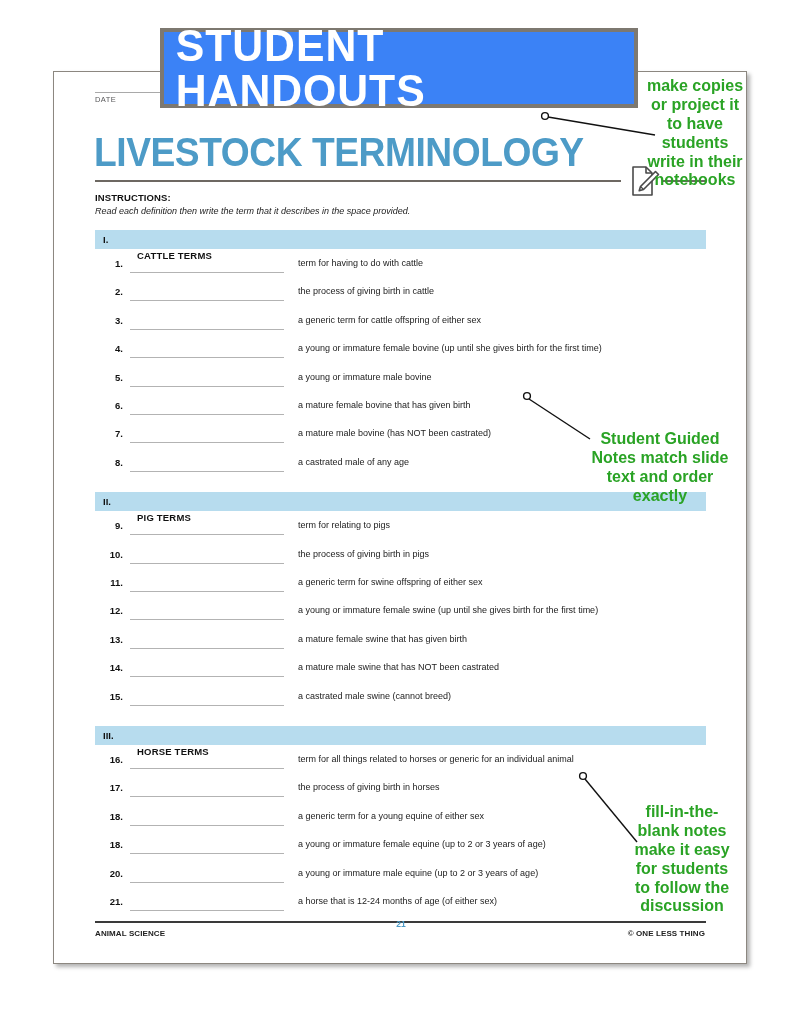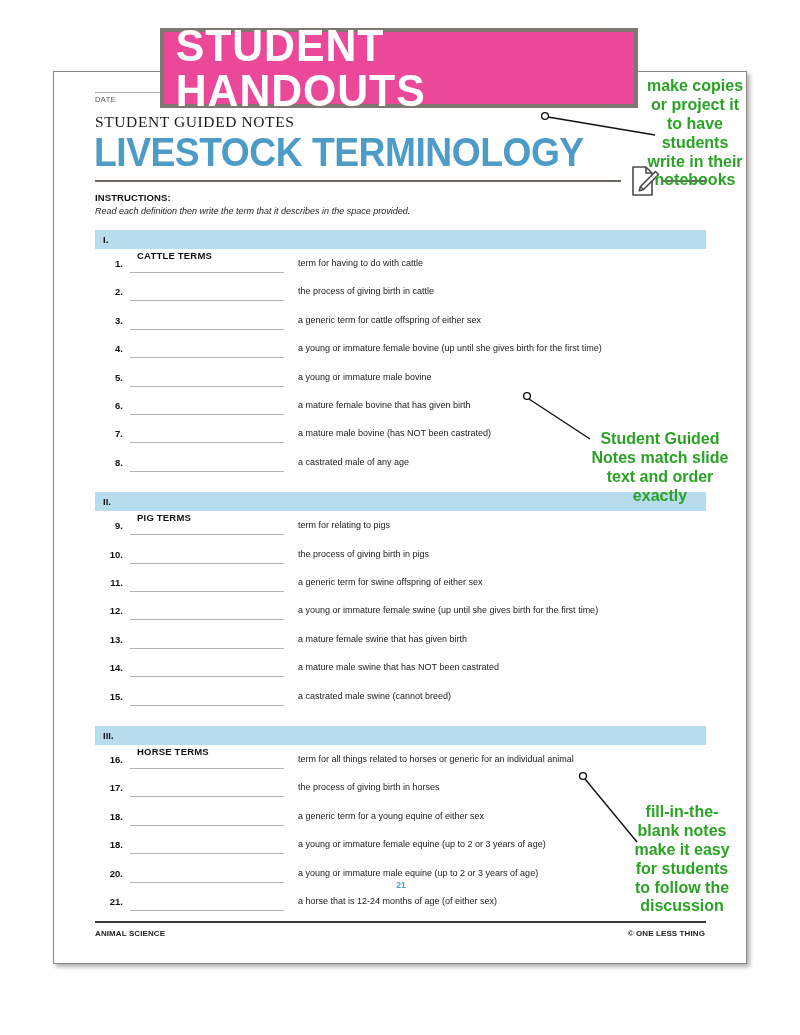--- a/index.html
+++ b/index.html
@@ -189,21 +189,21 @@
     left: 41px;
     top: 857px;
     font-size: 8px;
     font-weight: 700;
     letter-spacing: 0.1px;
     color: #222;
   }
   .footer-center {
     position: absolute;
     left: 0;
-    top: 808px;
+    top: 847px;
     width: 694px;
     text-align: center;
     font-size: 8.5px;
     font-weight: 700;
     color: #4d9bc7;
   }
   .footer-right {
     position: absolute;
     right: 41px;
     top: 857px;
@@ -213,21 +213,21 @@
     color: #222;
   }
 
   
   #banner {
     position: absolute;
     left: 160px;
     top: 28px;
     width: 478px;
     height: 80px;
-    background: #ec4899;
+    background: #3b82f6;
     border: 4px solid #7d7870;
     box-sizing: border-box;
     display: flex;
     align-items: center;
     justify-content: center;
   }
   #banner .banner-text {
     font-family: "Liberation Sans Narrow", "Liberation Sans", sans-serif;
     font-size: 45px;
     font-weight: 700;
@@ -255,21 +255,20 @@
 </head>
 <body>
 
 <div id="sheet">
 
   <div class="date-field">
     <div class="date-rule"></div>
     <div class="date-label">DATE</div>
   </div>
 
-  <div class="eyebrow">STUDENT GUIDED NOTES</div>
   <div class="big-title">LIVESTOCK TERMINOLOGY</div>
   <div class="title-rule"></div>
   <div class="rule-gap"></div>
 
   <div class="pencil-icon">
     <svg viewBox="0 0 40 40" width="40" height="40">
       <path d="M9,6 L22,6 L28,12 L28,34 L9,34 Z" fill="#ffffff" stroke="#4a4a4a" stroke-width="1.6" stroke-linejoin="round"></path>
       <path d="M22,6 L22,12 L28,12" fill="none" stroke="#4a4a4a" stroke-width="1.6" stroke-linejoin="round"></path>
       <path d="M31.5,10.5 L34.5,13.5 L19.5,28.5 L15.2,29.8 L16.5,25.5 Z" fill="#ffffff" stroke="#4a4a4a" stroke-width="1.6" stroke-linejoin="round"></path>
       <path d="M16.5,25.5 L19.5,28.5" fill="none" stroke="#4a4a4a" stroke-width="1.3"></path>

